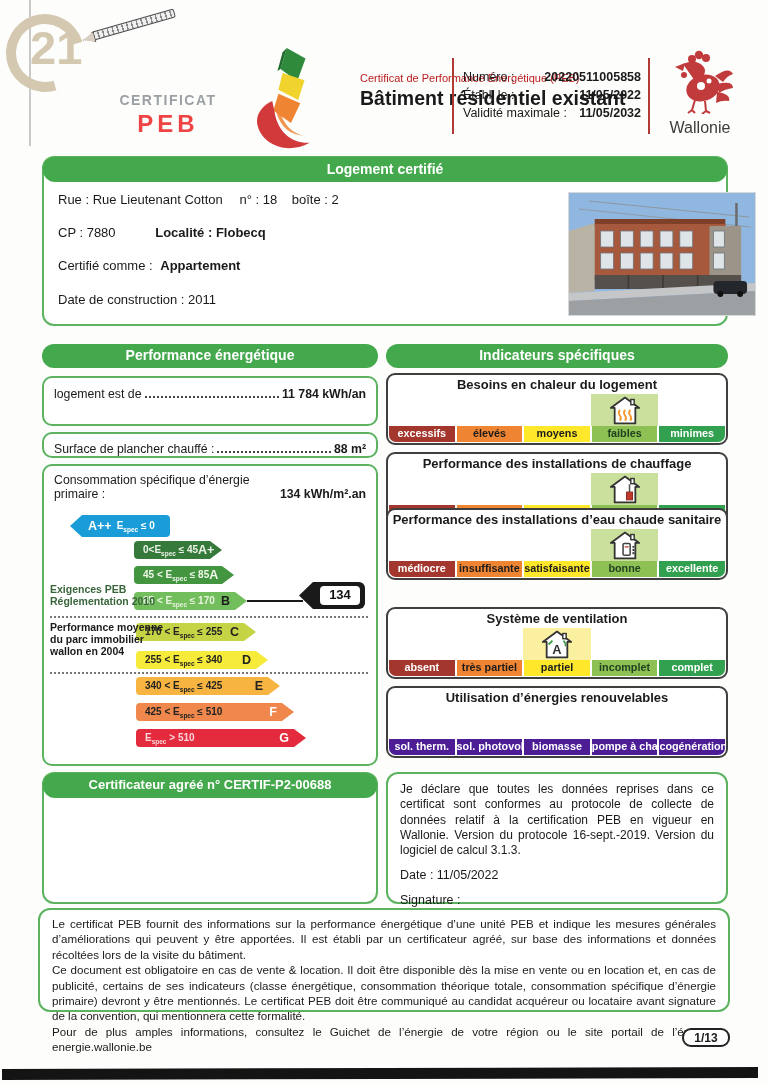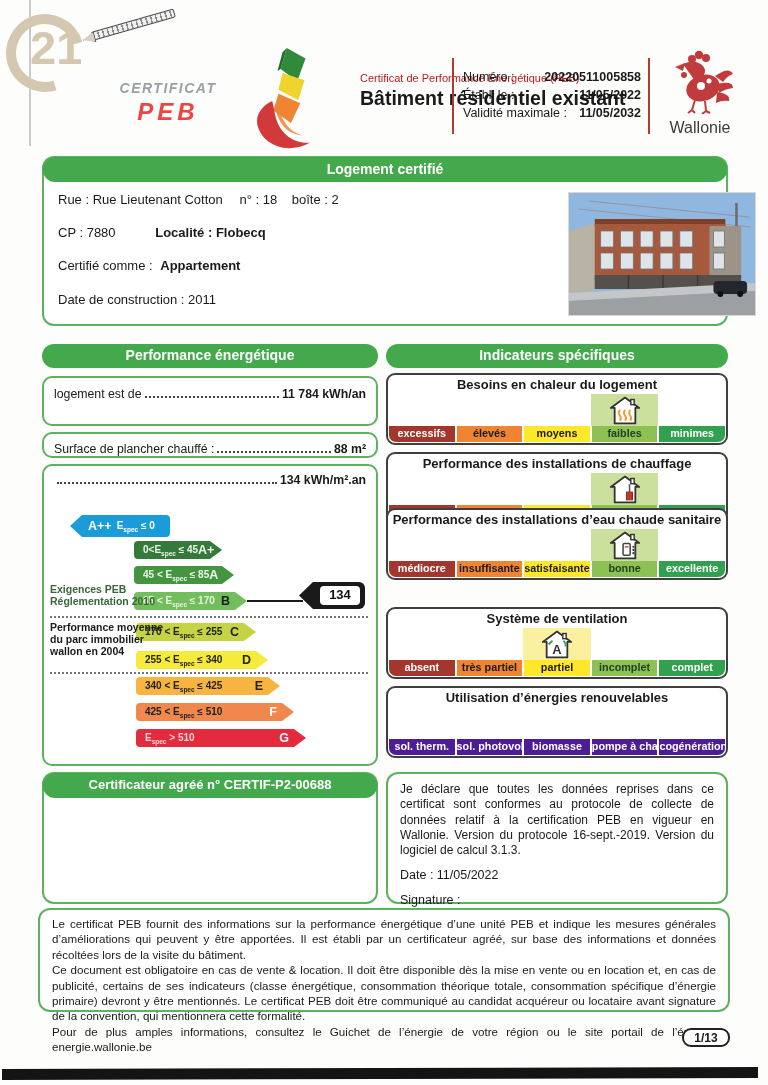--- a/index.html
+++ b/index.html
@@ -14,21 +14,21 @@
   
   .wm { left:4px; top:4px; width:190px; height:110px; }
   .wm .arc { position:absolute; left:2px; top:10px; width:78px; height:78px; border:10px solid #D4C9B0; border-radius:50%; border-right-color:transparent; transform:rotate(28deg); }
   .wm .num { position:absolute; left:26px; top:16px; font-size:47px; font-weight:700; color:#D4C9B0; }
   .wm .pencil { position:absolute; left:88px; top:28px; width:86px; height:9px; transform:rotate(-16deg); transform-origin:left center;
     background:repeating-linear-gradient(90deg,#8a8a8a 0 1.5px,#efefef 1.5px 5px); border:1px solid #4a4a4a; border-radius:2px; }
   .wm .pencil::before { content:""; position:absolute; left:-11px; top:-1px; width:11px; height:9px; background:#d8cfc2; border:1px solid #4a4a4a;
     clip-path:polygon(0 50%,100% 0,100% 100%); }
 
   
-  .logo-text { left:96px; top:80px; width:144px; text-align:center;font-style:italic; }
+  .logo-text { left:96px; top:92px; width:144px; text-align:center; }
   .logo-text .l1 { font-size:14px; font-weight:700; letter-spacing:1.5px; color:#9aa0a4; }
   .logo-text .l2 { font-size:24px; font-weight:700; letter-spacing:4px; color:#ef4444; margin-top:2px; }
   .swoosh { left:240px; top:46px; }
   .titles { left:360px; top:72px; width:286px; }
   .titles .t1 { font-size:11px; color:#b91c1c; }
   .titles .t2 { font-size:19.5px; font-weight:700; margin-top:3px; }
   .redline { width:2px; height:76px; background:#B23A35; top:58px; }
   .rl1 { left:452px; } .rl2 { left:648px; }
   .meta { left:463px; top:70px; width:178px; font-size:12.5px; }
   .meta .mrow { display:flex; justify-content:space-between; margin-bottom:4px; }
@@ -251,20 +251,21 @@
     </div>
   </div>
   <div class="abs gbox box2">
     <span>Surface de plancher chauffé :</span>
     <span class="leader"></span>
     <span class="bval">88 m²</span>
   </div>
 
   <div class="abs gbox box3">
     <div class="specline">
+      <span>Consommation spécifique d’énergie primaire :</span>
       <span class="leader"></span>
       <span class="bval">134 kWh/m².an</span>
     </div>
 
     <div class="erow leftarrow band-app">
       <span class="eletter">A++</span>
       <span class="etext"><span>E</span><sub>spec</sub><span> ≤ 0</span></span>
     </div>
     <div class="erow band-aplus">
       <span class="etext"><span>0&lt;E</span><sub>spec</sub><span> ≤ 45</span></span>

